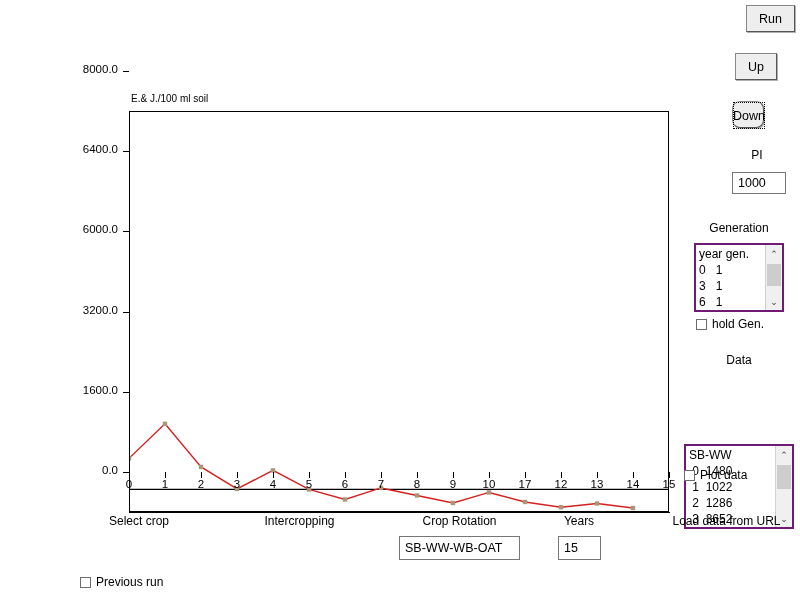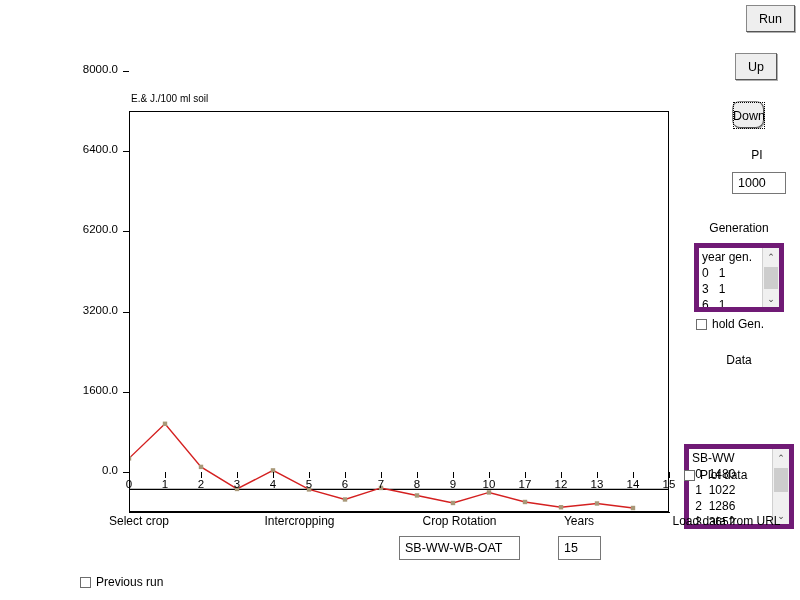--- a/index.html
+++ b/index.html
@@ -81,21 +81,21 @@
     font-family: "Liberation Sans", sans-serif;
     font-size: 12.5px;
     color: #000;
     padding: 2px 5px;
     box-sizing: border-box;
     outline: none;
   }
 
   .listbox {
     background: #fff;
-    border: 5px solid #701a75;
+    border: 2px solid #701a75;
     box-sizing: border-box;
     position: relative;
     overflow: hidden;
   }
   .listbox .rows {
     position: absolute; left: 0; top: 0; right: 17px; bottom: 0;
     padding: 1px 0 0 3px;
     font-size: 12px; color: #000;
     font-family: "Liberation Sans", sans-serif;
   }
@@ -165,21 +165,21 @@
 
     <div class="abs" id="yaxis-line"></div>
     <div class="abs" id="xaxis-line"></div>
     <div id="ytick-host">
         <div class="abs ytick-label" style="left: 30px; width: 88px; top: 424px;">0.0</div>
         <div class="abs ytick-mark" style="left: 123px; top: 432px;"></div>
         <div class="abs ytick-label" style="left: 30px; width: 88px; top: 343.8px;">1600.0</div>
         <div class="abs ytick-mark" style="left: 123px; top: 351.8px;"></div>
         <div class="abs ytick-label" style="left: 30px; width: 88px; top: 263.6px;">3200.0</div>
         <div class="abs ytick-mark" style="left: 123px; top: 271.6px;"></div>
-        <div class="abs ytick-label" style="left: 30px; width: 88px; top: 183.4px;">6200.0</div>
+        <div class="abs ytick-label" style="left: 30px; width: 88px; top: 183.4px;">6000.0</div>
         <div class="abs ytick-mark" style="left: 123px; top: 191.4px;"></div>
         <div class="abs ytick-label" style="left: 30px; width: 88px; top: 103.2px;">6400.0</div>
         <div class="abs ytick-mark" style="left: 123px; top: 111.2px;"></div>
         <div class="abs ytick-label" style="left: 30px; width: 88px; top: 23px;">8000.0</div>
         <div class="abs ytick-mark" style="left: 123px; top: 31px;"></div>
       </div>
     <div id="xtick-host">
         <div class="abs xtick-label" style="left: 114px; width: 30px; top: 438px;">0</div>
         <div class="abs xtick-mark" style="left: 129px; top: 432px;"></div>
         <div class="abs xtick-label" style="left: 150px; width: 30px; top: 438px;">1</div>

